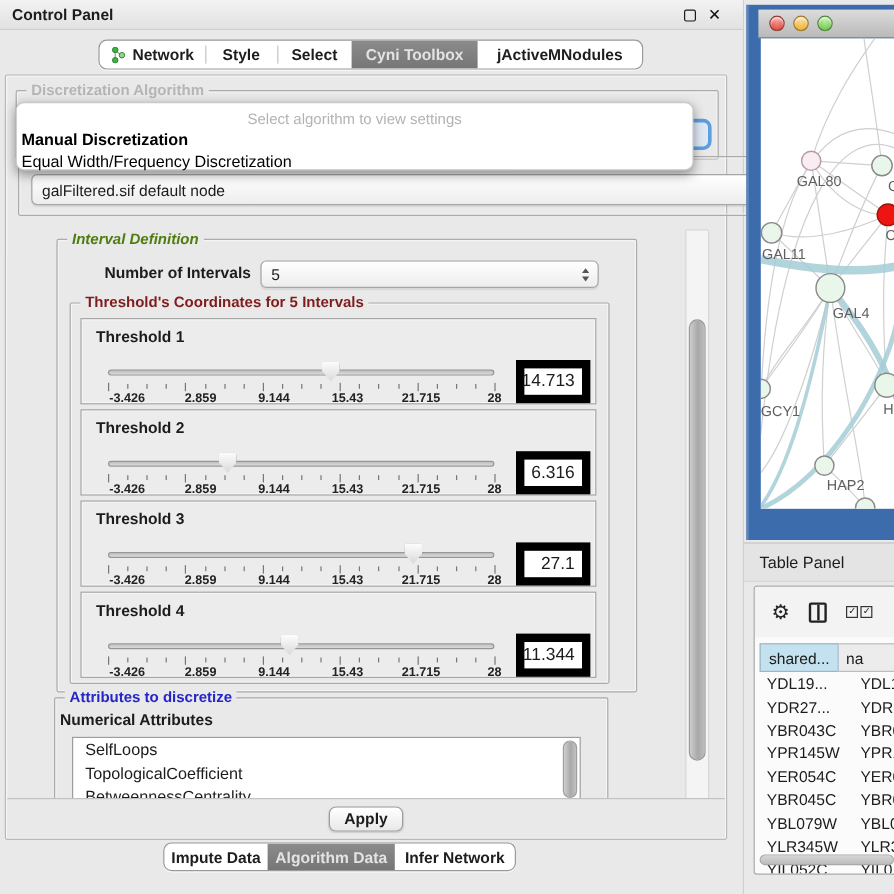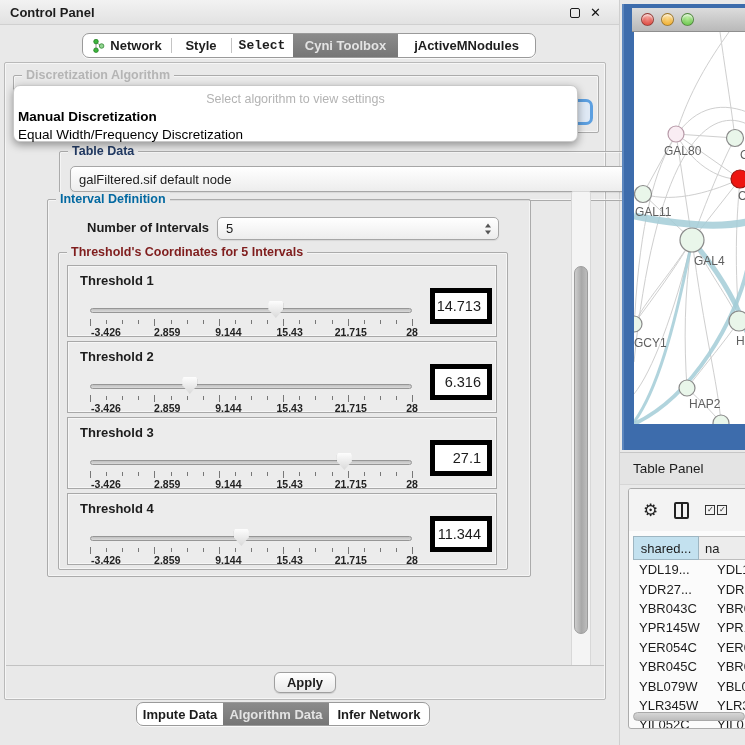--- a/index.html
+++ b/index.html
@@ -78,22 +78,22 @@
   .slider-thumb { position:absolute; top:-1px; width:15px; height:17px;
     background:linear-gradient(#fdfdfd,#d9d9d9);
     clip-path:polygon(8% 0,92% 0,100% 14%,100% 48%,50% 100%,0 48%,0 14%);
     filter:drop-shadow(0 0 1px rgba(0,0,0,.55)); }
   .tick-row { position:absolute; left:0; right:0; top:16px; height:8px; }
   .tick { position:absolute; top:2px; width:1px; background:#777; }
   .tick.minor { height:4px; }
   .tick.major { height:7px; top:1px; }
   .ticklabel-row { position:absolute; left:16px; right:0; top:24px; height:12px; }
   .ticklabel { position:absolute; transform:translateX(-50%); font-size:10.5px; font-weight:600; color:#222; white-space:nowrap; }
-  .value-box { position:absolute; left:362px; top:22px; width:62px; height:36px;
-    background:#fff; border:5px solid #000000; font-size:14.5px;
+  .value-box { position:absolute; left:362px; top:34px; width:62px; height:36px;
+    background:#fff; border:7px solid #000000; font-size:14.5px;
     display:flex; align-items:center; justify-content:flex-end; padding-right:6px; }
 
   
   #attr-list { position:absolute; left:14px; top:32px; width:424px; height:80px;
     background:#fff; border:1px solid #9d9d9d; font-size:13.5px; overflow:hidden; }
   #attr-list .item { padding:1px 0 1px 10px; line-height:17.5px; }
   #attr-list .lscroll { position:absolute; right:2px; top:2px; width:12px; height:48px;
     background:linear-gradient(90deg,#cfcfcf,#a9a9a9 55%,#c2c2c2); border:1px solid #a0a0a0; border-radius:7px; }
 
   
@@ -165,21 +165,21 @@
           <line x1="4" y1="3" x2="9" y2="7" stroke="#9a9a9a"></line>
           <circle cx="4" cy="2.6" r="2.3" fill="#3db53d" stroke="#1f7a1f" stroke-width=".7"></circle>
           <circle cx="4" cy="11.2" r="2.3" fill="#3db53d" stroke="#1f7a1f" stroke-width=".7"></circle>
           <circle cx="9.6" cy="7" r="2.3" fill="#8fd48f" stroke="#1f7a1f" stroke-width=".7"></circle>
         </svg>
         <span>Network</span>
       </div>
       <div class="tab" style="width: 60px;">
         <span>Style</span>
       </div>
-      <div class="tab" style="width: 62px; font-family: Liberation Mono, monospace;">
+      <div class="tab" style="width: 62px;">
         <span>Select</span>
       </div>
       <div class="tab selected" style="width: 105px;">
         <span>Cyni Toolbox</span>
       </div>
       <div class="tab" style="width: 137px;">
         <span>jActiveMNodules</span>
       </div>
     </div>
 
@@ -192,35 +192,35 @@
     <div id="combo-focus-frag"></div>
 
     <div id="algo-popup">
       <div class="hint">Select algorithm to view settings</div>
       <div id="algo-options">
           <div class="opt bold">Manual Discretization</div>
           <div class="opt">Equal Width/Frequency Discretization</div>
         </div>
     </div>
 
-    <div class="group" style="left:10px; top:88px; width:641px; height:50px;margin-left:44px;">
+    <div class="group" style="left:10px; top:67px; width:641px; height:50px;">
       <span class="group-title" style="color:#223a63;">Table Data</span>
       <div class="combo" style="left:10px; top:14px; right:10px; height:26px;">
         <span>galFiltered.sif default node</span>
         <span class="spin">
             <i class="up"></i>
             <i class="dn"></i>
           </span>
       </div>
     </div>
 
     <div id="scroll-region">
 
       <div class="group" style="left:34px; top:8px; width:484px; height:378px;">
-        <span class="group-title" style="color:#0369a1;">Interval Definition</span>
+        <span class="group-title" style="color:#4d7c0f;font-style:italic;">Interval Definition</span>
 
         <div style="position:absolute; left:39px; top:20px; font-size:13px; font-weight:700;">Number of Intervals</div>
         <div class="combo" style="left:169px; top:17px; width:282px; height:23px;">
           <span>5</span>
           <span class="spin">
               <i class="up"></i>
               <i class="dn"></i>
             </span>
         </div>
 
@@ -380,20 +380,30 @@
                     <span class="ticklabel" style="left: 80%;">21.715</span>
                     <span class="ticklabel" style="left: 100%;">28</span>
                   </div>
                 </div>
                 <div class="value-box">11.344</div>
               </div>
             </div>
         </div>
       </div>
 
+      <div class="group" style="left:32px; top:390px; width:462px; height:120px;">
+        <span class="group-title" style="color:#2525c8;">Attributes to discretize</span>
+        <div style="position:absolute; left:4px; top:10px; font-size:13px; font-weight:700;">Numerical Attributes</div>
+        <div id="attr-list">
+          <div class="item">SelfLoops</div>
+            <div class="item">TopologicalCoefficient</div>
+            <div class="item">BetweennessCentrality</div>
+            <span class="lscroll"></span>
+        </div>
+      </div>
     </div>
 
     <div class="vscroll-track">
       <div class="vscroll-thumb" style="top:74px; height:368px;"></div>
     </div>
 
     <div id="cp-footer">
       <div id="apply-btn">Apply</div>
     </div>
   </div>

